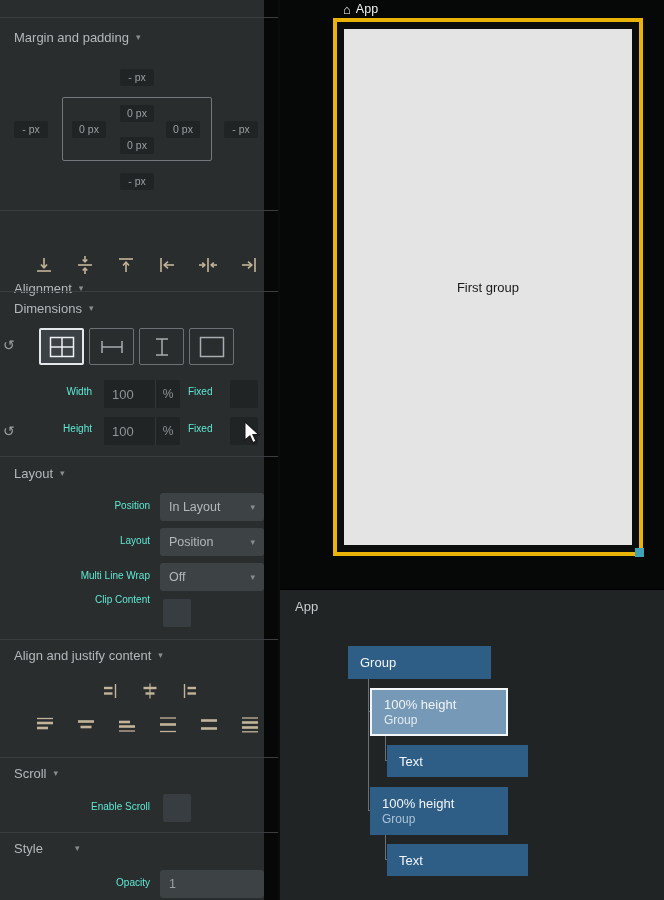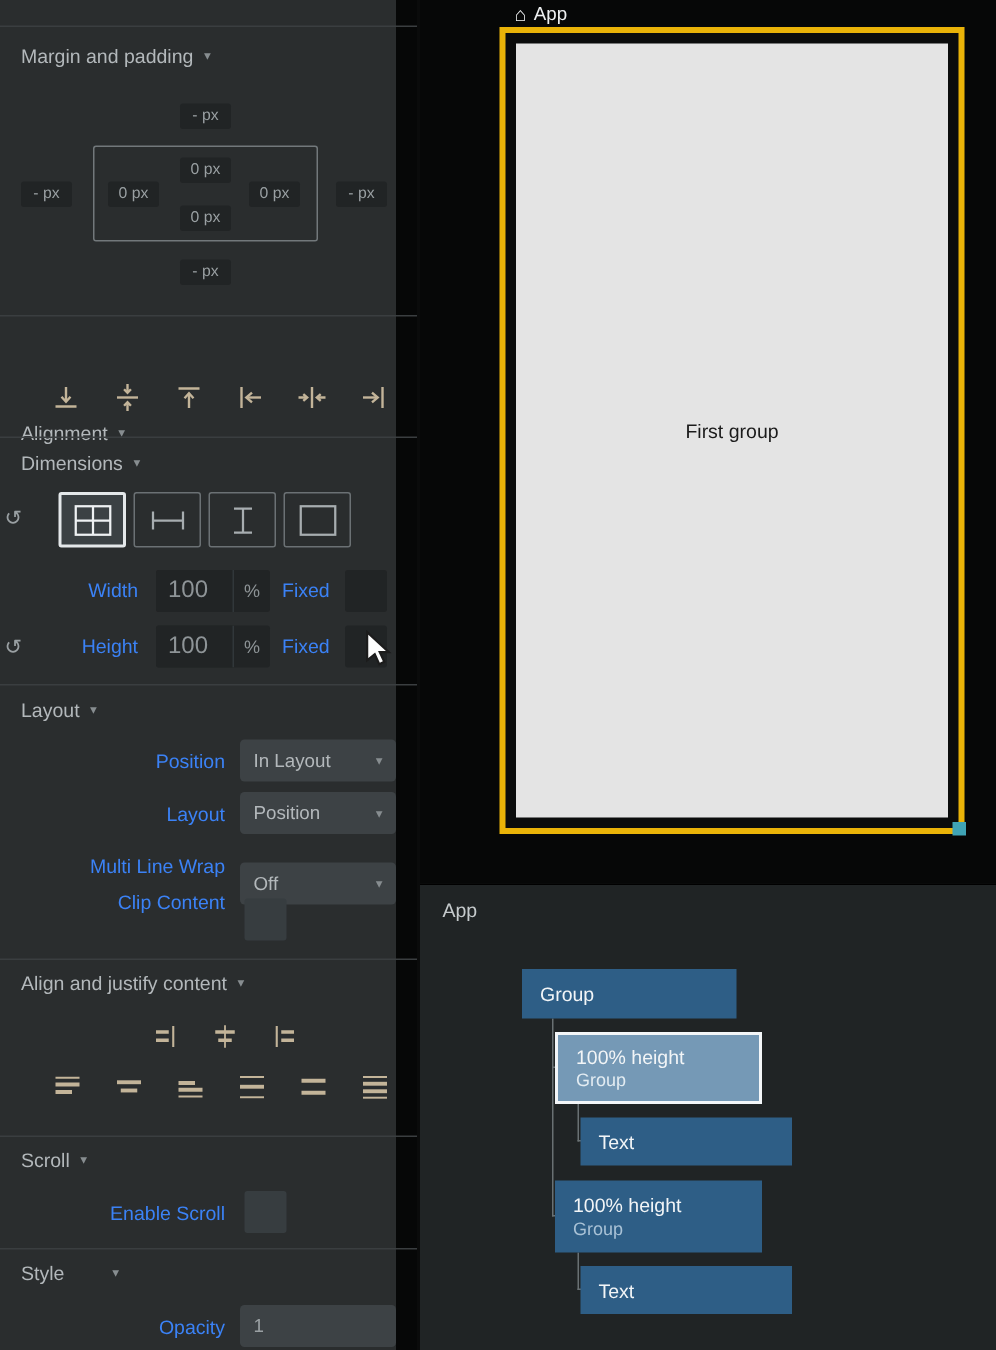--- a/index.html
+++ b/index.html
@@ -7,23 +7,23 @@
         font-family:"Liberation Sans",sans-serif;-webkit-font-smoothing:antialiased;}
   .abs{position:absolute;box-sizing:border-box;}
   
   .panel-left{background:#2a2d2e;}
   .hdiv{left:0;width:278px;height:1px;background:#3a3e40;}
   .hdr{display:flex;align-items:center;gap:7px;color:#b3b8bb;font-size:13px;white-space:nowrap;cursor:default;}
   .chev{color:#878d90;font-size:9px;line-height:1;}
   .chip{width:34px;height:17px;line-height:17px;text-align:center;background:#212425;color:#9aa0a3;
         font-size:10.5px;border-radius:2px;}
   .mrect{border:1px solid #72787b;border-radius:2px;background:transparent;}
-  .lbl{color:#3b82f6;font-size:13px;text-align:right;white-space:nowrap;}
+  .lbl{color:#5eead4;font-size:10px;text-align:right;white-space:nowrap;}
   .inpwrap{display:flex;background:#212425;border-radius:2px;overflow:hidden;}
-  .inp{width:43px;height:28px;background:#212425;border:none;color:#8e9497;font-size:16px;
+  .inp{width:43px;height:28px;background:#212425;border:none;color:#8e9497;font-size:13px;
        padding:0 0 0 8px;outline:none;font-family:"Liberation Sans",sans-serif;}
   .unit{width:33px;display:flex;align-items:center;justify-content:center;color:#8e9497;font-size:12px;
         border-left:1px solid #31373a;}
   .chk{background:#212425;border-radius:2px;}
   .chk.lite{background:#373d40;}
   .ddl{background:#3d4245;border-radius:3px;color:#b3b8bb;font-size:12.5px;display:flex;align-items:center;
        justify-content:space-between;padding:0 9px;cursor:default;}
   .dimbtn{width:45px;height:37px;display:flex;align-items:center;justify-content:center;background:transparent;
           border:1px solid #6b7174;border-radius:2px;}
   .dimbtn.sel{border:2px solid #e4e8ea;background:#3b4144;}
@@ -201,21 +201,21 @@
       <span class="chev">▾</span>
     </div>
 
     <div class="lbl abs" style="left:60px;top:535px;width:90px;">Layout</div>
     <div class="ddl abs" style="left:160px;top:528px;width:104px;height:28px;">
       <span>Position</span>
       <span class="chev">▾</span>
     </div>
 
     <div class="lbl abs" style="left:46px;top:570px;width:104px;">Multi Line Wrap</div>
-    <div class="ddl abs" style="left:160px;top:575px;width:104px;height:28px;">
+    <div class="ddl abs" style="left:160px;top:563px;width:104px;height:28px;">
       <span>Off</span>
       <span class="chev">▾</span>
     </div>
 
     <div class="lbl abs" style="left:60px;top:594px;width:90px;">Clip Content</div>
     <div class="chk lite abs" style="left:163px;top:599px;width:28px;height:28px;"></div>
 
     <div class="hdiv abs" style="top:639px;"></div>
 
     <div class="hdr abs" style="left:14px;top:648px;">

